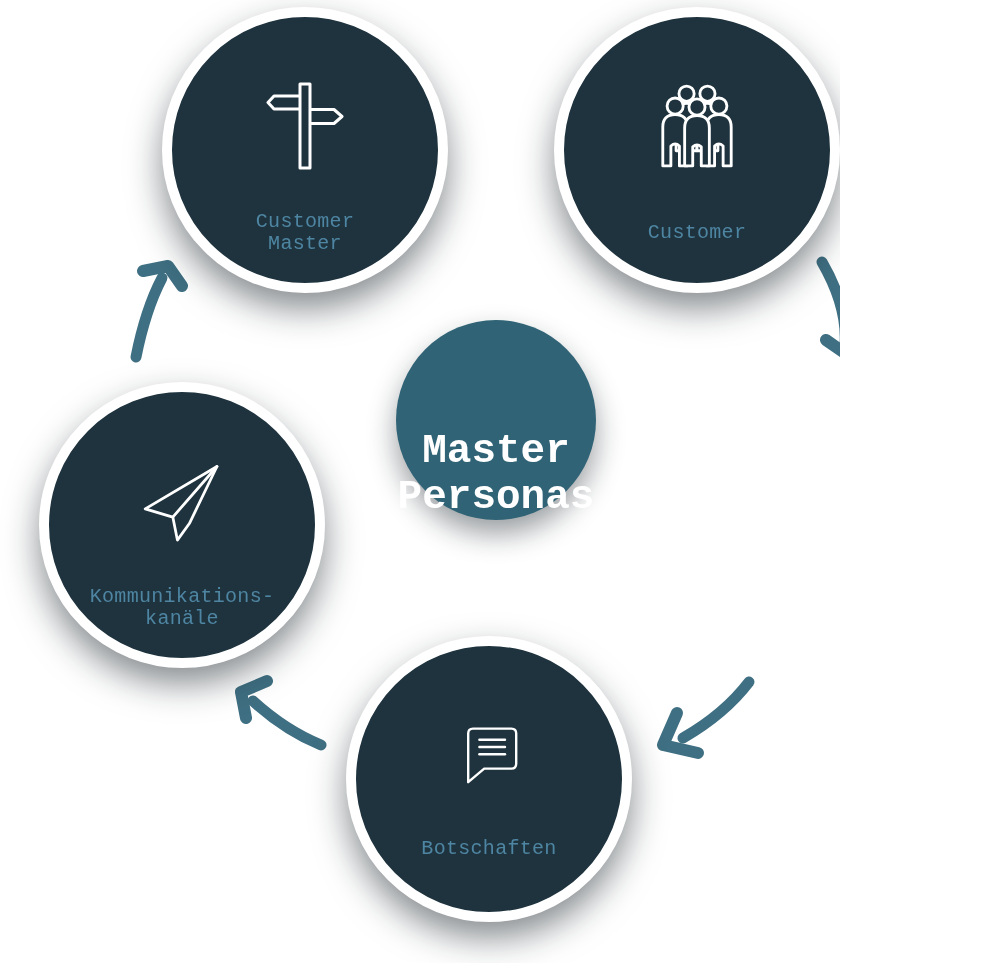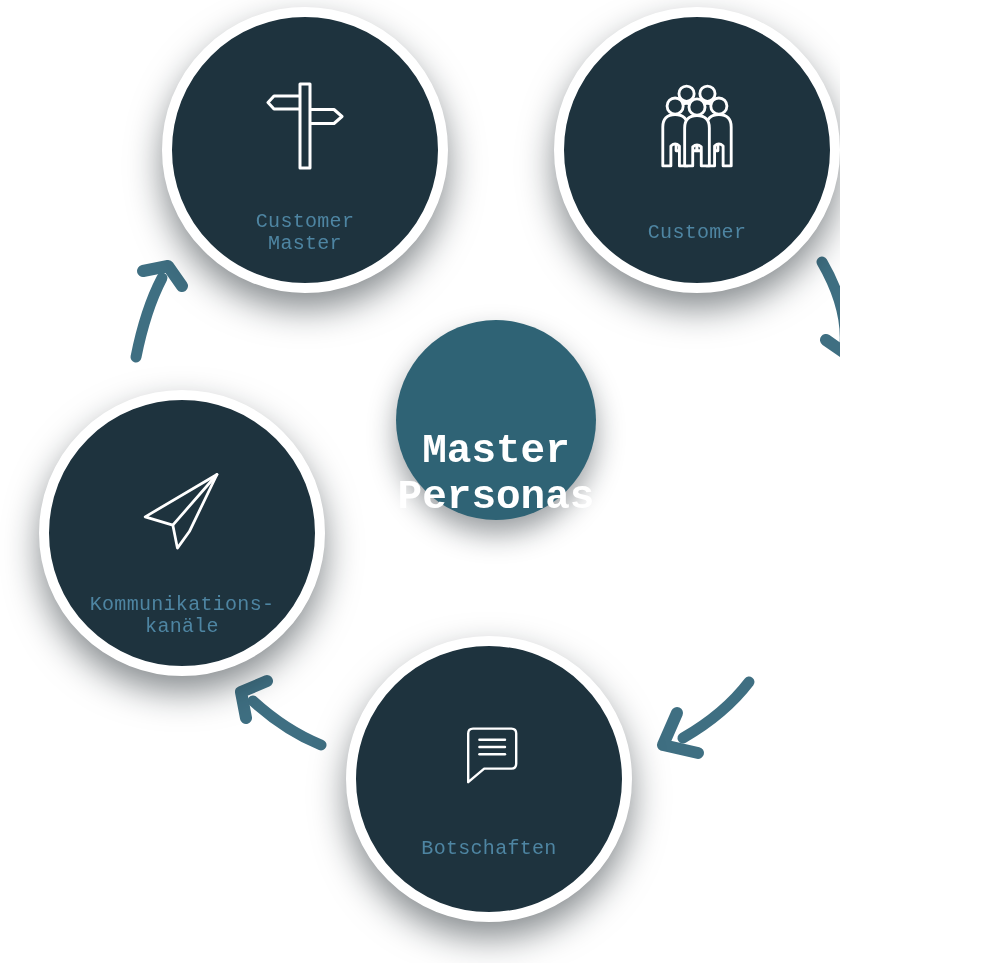--- a/index.html
+++ b/index.html
@@ -16,21 +16,21 @@
     width:266px;height:266px;
     border-radius:50%;
     background:var(--node-fill,#1e333e);
     border:10px solid var(--node-ring,#fff);
     box-shadow:0 16px 34px rgba(15,25,32,.5);
   }
   .n-cj{left:162px;top:7px;}
   .n-pk{left:554px;top:7px;}
   .n-zd{left:681px;top:377px;}
   .n-bs{left:346px;top:636px;}
-  .n-kk{left:39px;top:390px;}
+  .n-kk{left:39px;top:382px;}
 
   .node .icon{
     position:absolute;left:50%;top:109px;
     transform:translate(-50%,-50%);
     line-height:0;
   }
   .icon svg .st{
     stroke:var(--icon-stroke,#fff);
     stroke-width:3;
     fill:none;

